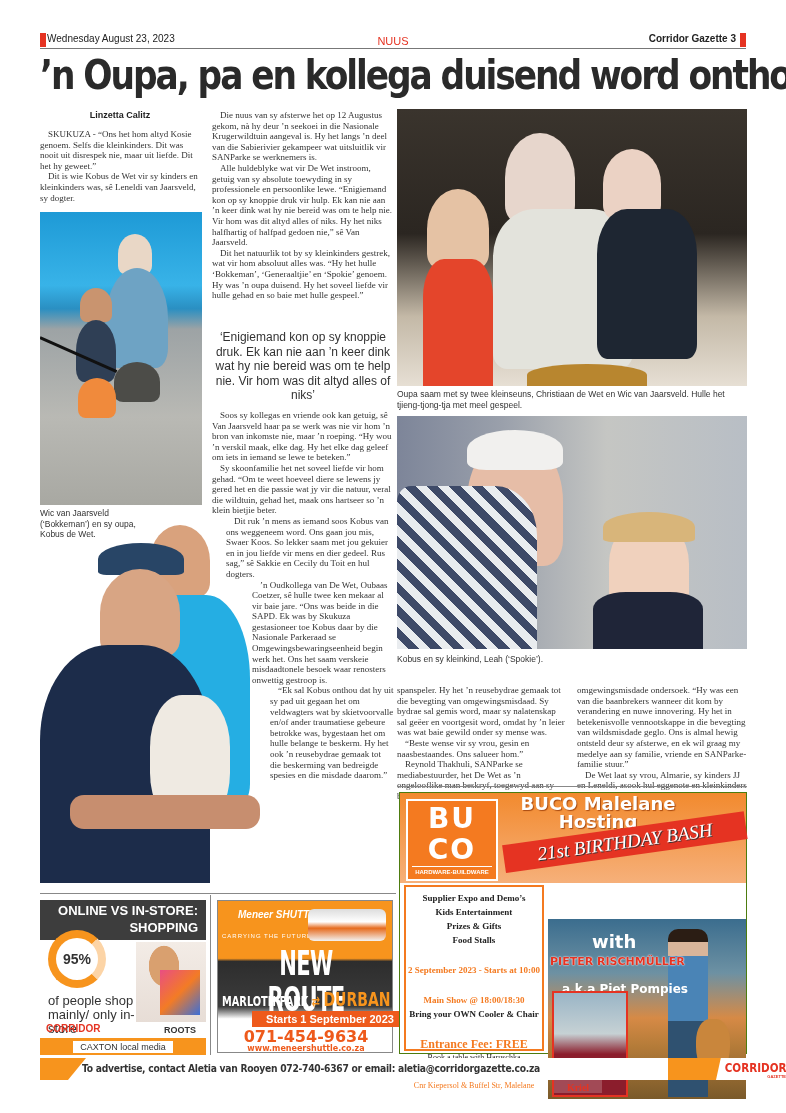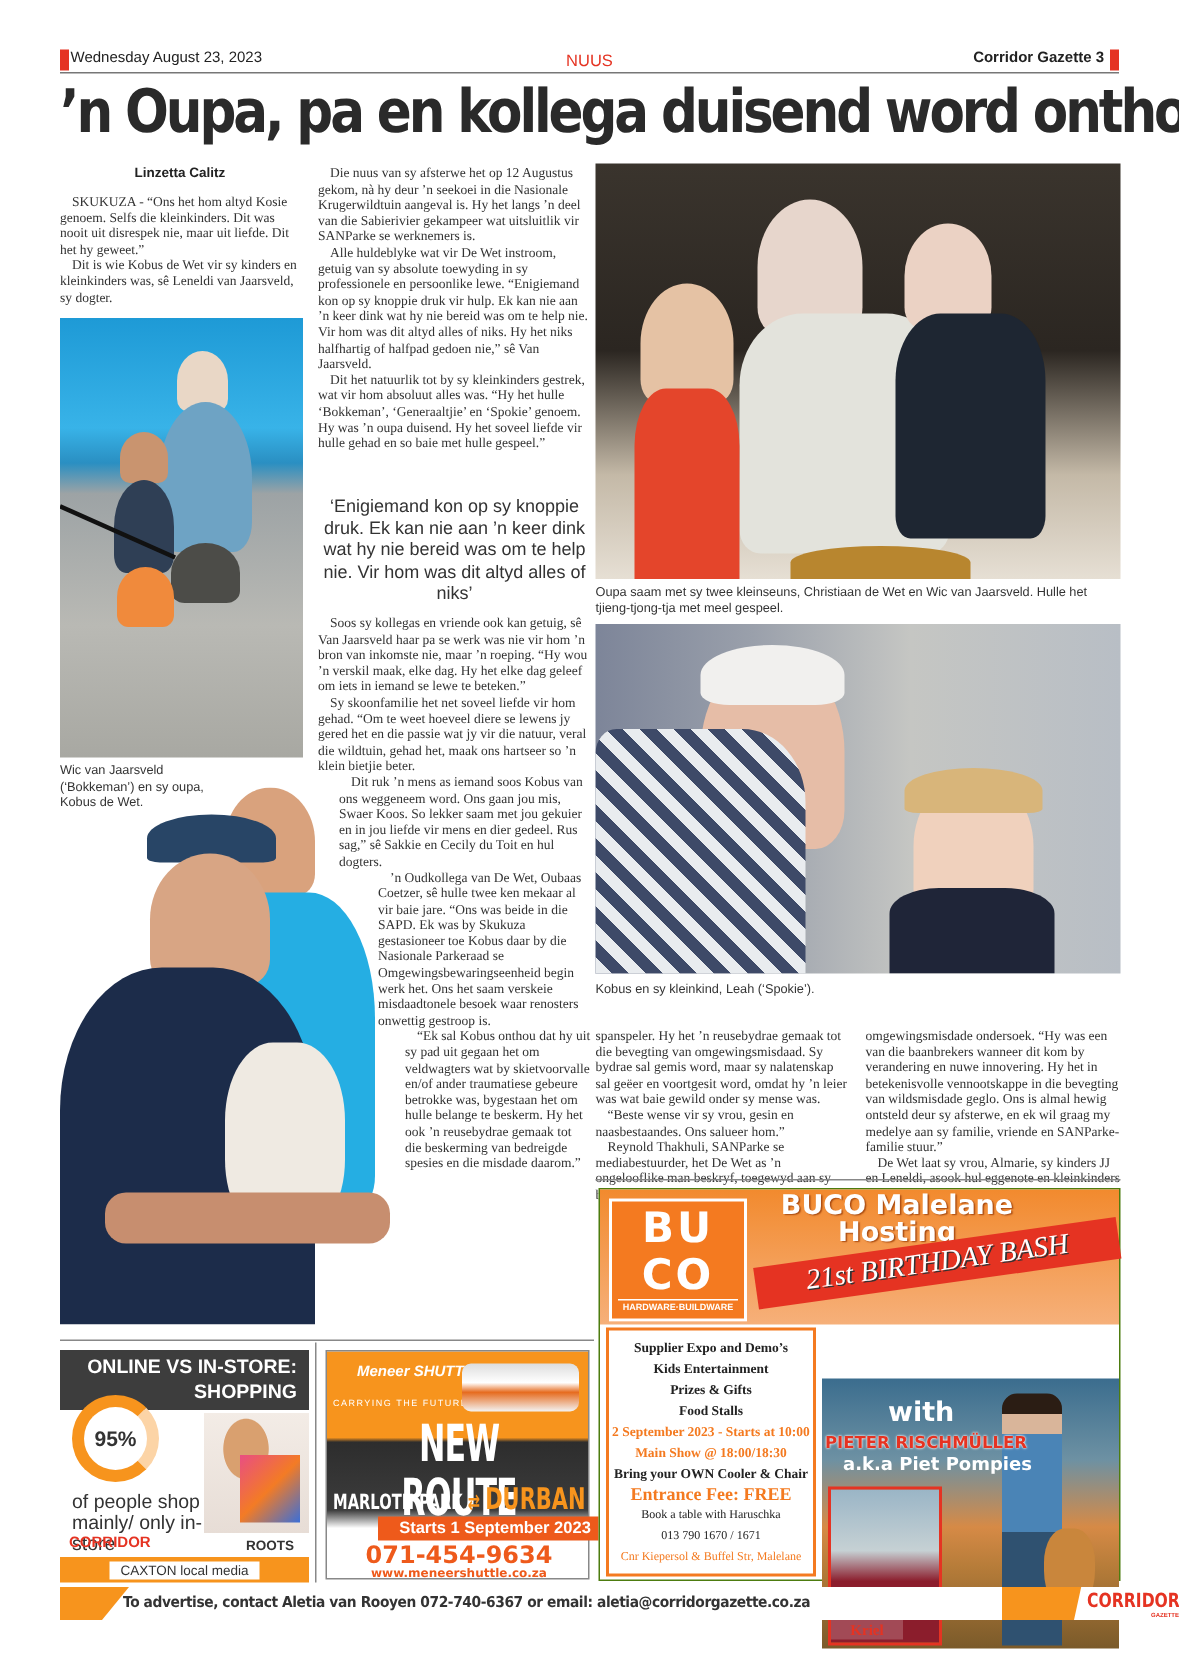--- a/index.html
+++ b/index.html
@@ -55,27 +55,27 @@
   .ad-shuttle .web { position: absolute; left: 0; top: 143px; width: 176px; text-align: center; font: bold 8px "DejaVu Sans", sans-serif; color: #ee5a1b; }
   .ad-buco { left: 399px; top: 792px; width: 348px; height: 262px; background: #fff; border: 1px solid #4d7c0f; }
   .ad-buco .banner { position: absolute; left: 0; top: 0; width: 346px; height: 90px; background: linear-gradient(180deg,#f28a2e,#f6b07a); }
   .buco-logo { position: absolute; left: 6px; top: 6px; width: 92px; height: 82px; background: #f47a20; border: 2px solid #fff; color: #fff; text-align: center; }
   .buco-logo .l { font: bold 28px "DejaVu Sans", sans-serif; line-height: 27px; margin-top: 4px; letter-spacing: 2px; }
   .buco-logo .s { font: bold 6px "Liberation Sans", sans-serif; border-top: 1px solid #fff; margin: 3px 4px 0; padding-top: 2px; }
   .buco-title { position: absolute; left: 108px; top: 2px; width: 180px; text-align: center; font: bold 18px "DejaVu Sans", sans-serif; color: #fff; line-height: 18px; text-shadow: 1px 1px 1px #a84a10; }
   .bash { position: absolute; left: 106px; top: 52px; width: 244px; height: 28px; background: #e53322; color: #fff; font: italic 19px "Liberation Serif", serif; transform: rotate(-8deg); transform-origin: left bottom; line-height: 28px; text-align: center; text-shadow: 1px 1px 0 #333; }
   .info { position: absolute; left: 4px; top: 92px; width: 140px; height: 166px; border: 2px solid #f47a20; text-align: center; font-family: "Liberation Serif", serif; font-size: 9px; line-height: 14px; padding-top: 4px; color: #222; }
   .info .b { font-weight: bold; }
-  .info .o { color: #f47a20; font-weight: bold; }
+  .info .o { color: #f47a20; font-weight: bold; margin-top: 16px; }
   .info .big { font-size: 12px; }
   .info .sm { font-size: 8px; }
   .concert { position: absolute; left: 148px; top: 80px; width: 198px; height: 180px; background: linear-gradient(180deg,#3b6d8e 0%,#6d91a3 30%,#d68a46 55%,#b67c39 70%,#7a5a2a 100%); margin-top: 46px; }
   .concert .with { position: absolute; left: 44px; top: 12px; font: bold 18px "DejaVu Sans", sans-serif; color: #fff; }
   .concert .artist { position: absolute; left: 2px; top: 36px; font: bold 11px "DejaVu Sans", sans-serif; color: #e53322; text-shadow: 0 0 2px #fff, 0 0 1px #fff; }
-  .concert .aka { position: absolute; left: 14px; top: 50px; font: bold 12px "DejaVu Sans", sans-serif; color: #fff; text-align: center; }
+  .concert .aka { position: absolute; left: 14px; top: 63px; font: bold 12px "DejaVu Sans", sans-serif; color: #fff; text-align: center; }
   .concert .debbie { position: absolute; left: 4px; top: 72px; width: 76px; height: 106px; border: 2px solid #e53322; background: linear-gradient(180deg,#9ab5c6 0%,#c6d1d4 40%,#8b1d2c 60%,#8b1d2c 100%); }
   .concert .debbie span { position: absolute; bottom: 2px; left: 0; width: 48px; text-align: center; font: bold 10px "Liberation Serif", serif; color: #e53322; background: rgba(255,255,255,0.2); }
   .concert .man { position: absolute; left: 120px; top: 10px; width: 40px; height: 168px; background: linear-gradient(180deg,#2b1d14 0 8%,#d9b59a 8% 16%,#4a84b6 16% 55%,#2f5170 55% 100%); border-radius: 10px 10px 0 0; }
   .concert .guitar { position: absolute; left: 148px; top: 100px; width: 34px; height: 56px; background: #c9863c; border-radius: 40% 40% 50% 50%; }
   .footer { left: 40px; top: 1058px; width: 768px; height: 22px; background: #f7941d; }
   .footer .inner { position: absolute; left: 28px; top: 0; width: 600px; height: 22px; background: #fff; clip-path: polygon(3% 0,100% 0,100% 100%,0 100%); }
   .footer .txt2 { position: absolute; left: 42px; top: 5px; font: bold 10px "DejaVu Sans", sans-serif; color: #333; letter-spacing: -0.3px; transform: scaleX(0.92); transform-origin: left; white-space: nowrap; }
   .footer .logo { position: absolute; right: 12px; top: 0; width: 80px; height: 22px; background: #fff; clip-path: polygon(6% 0,100% 0,94% 100%,0 100%); text-align: center; }
   .footer .logo .c { font: bold 13px "DejaVu Sans", sans-serif; color: #e53322; line-height: 14px; transform: scaleX(0.8); display: inline-block; }
   .footer .logo .g { position: absolute; right: 10px; bottom: 1px; font: bold 4px "Liberation Sans", sans-serif; color: #e53322; }

